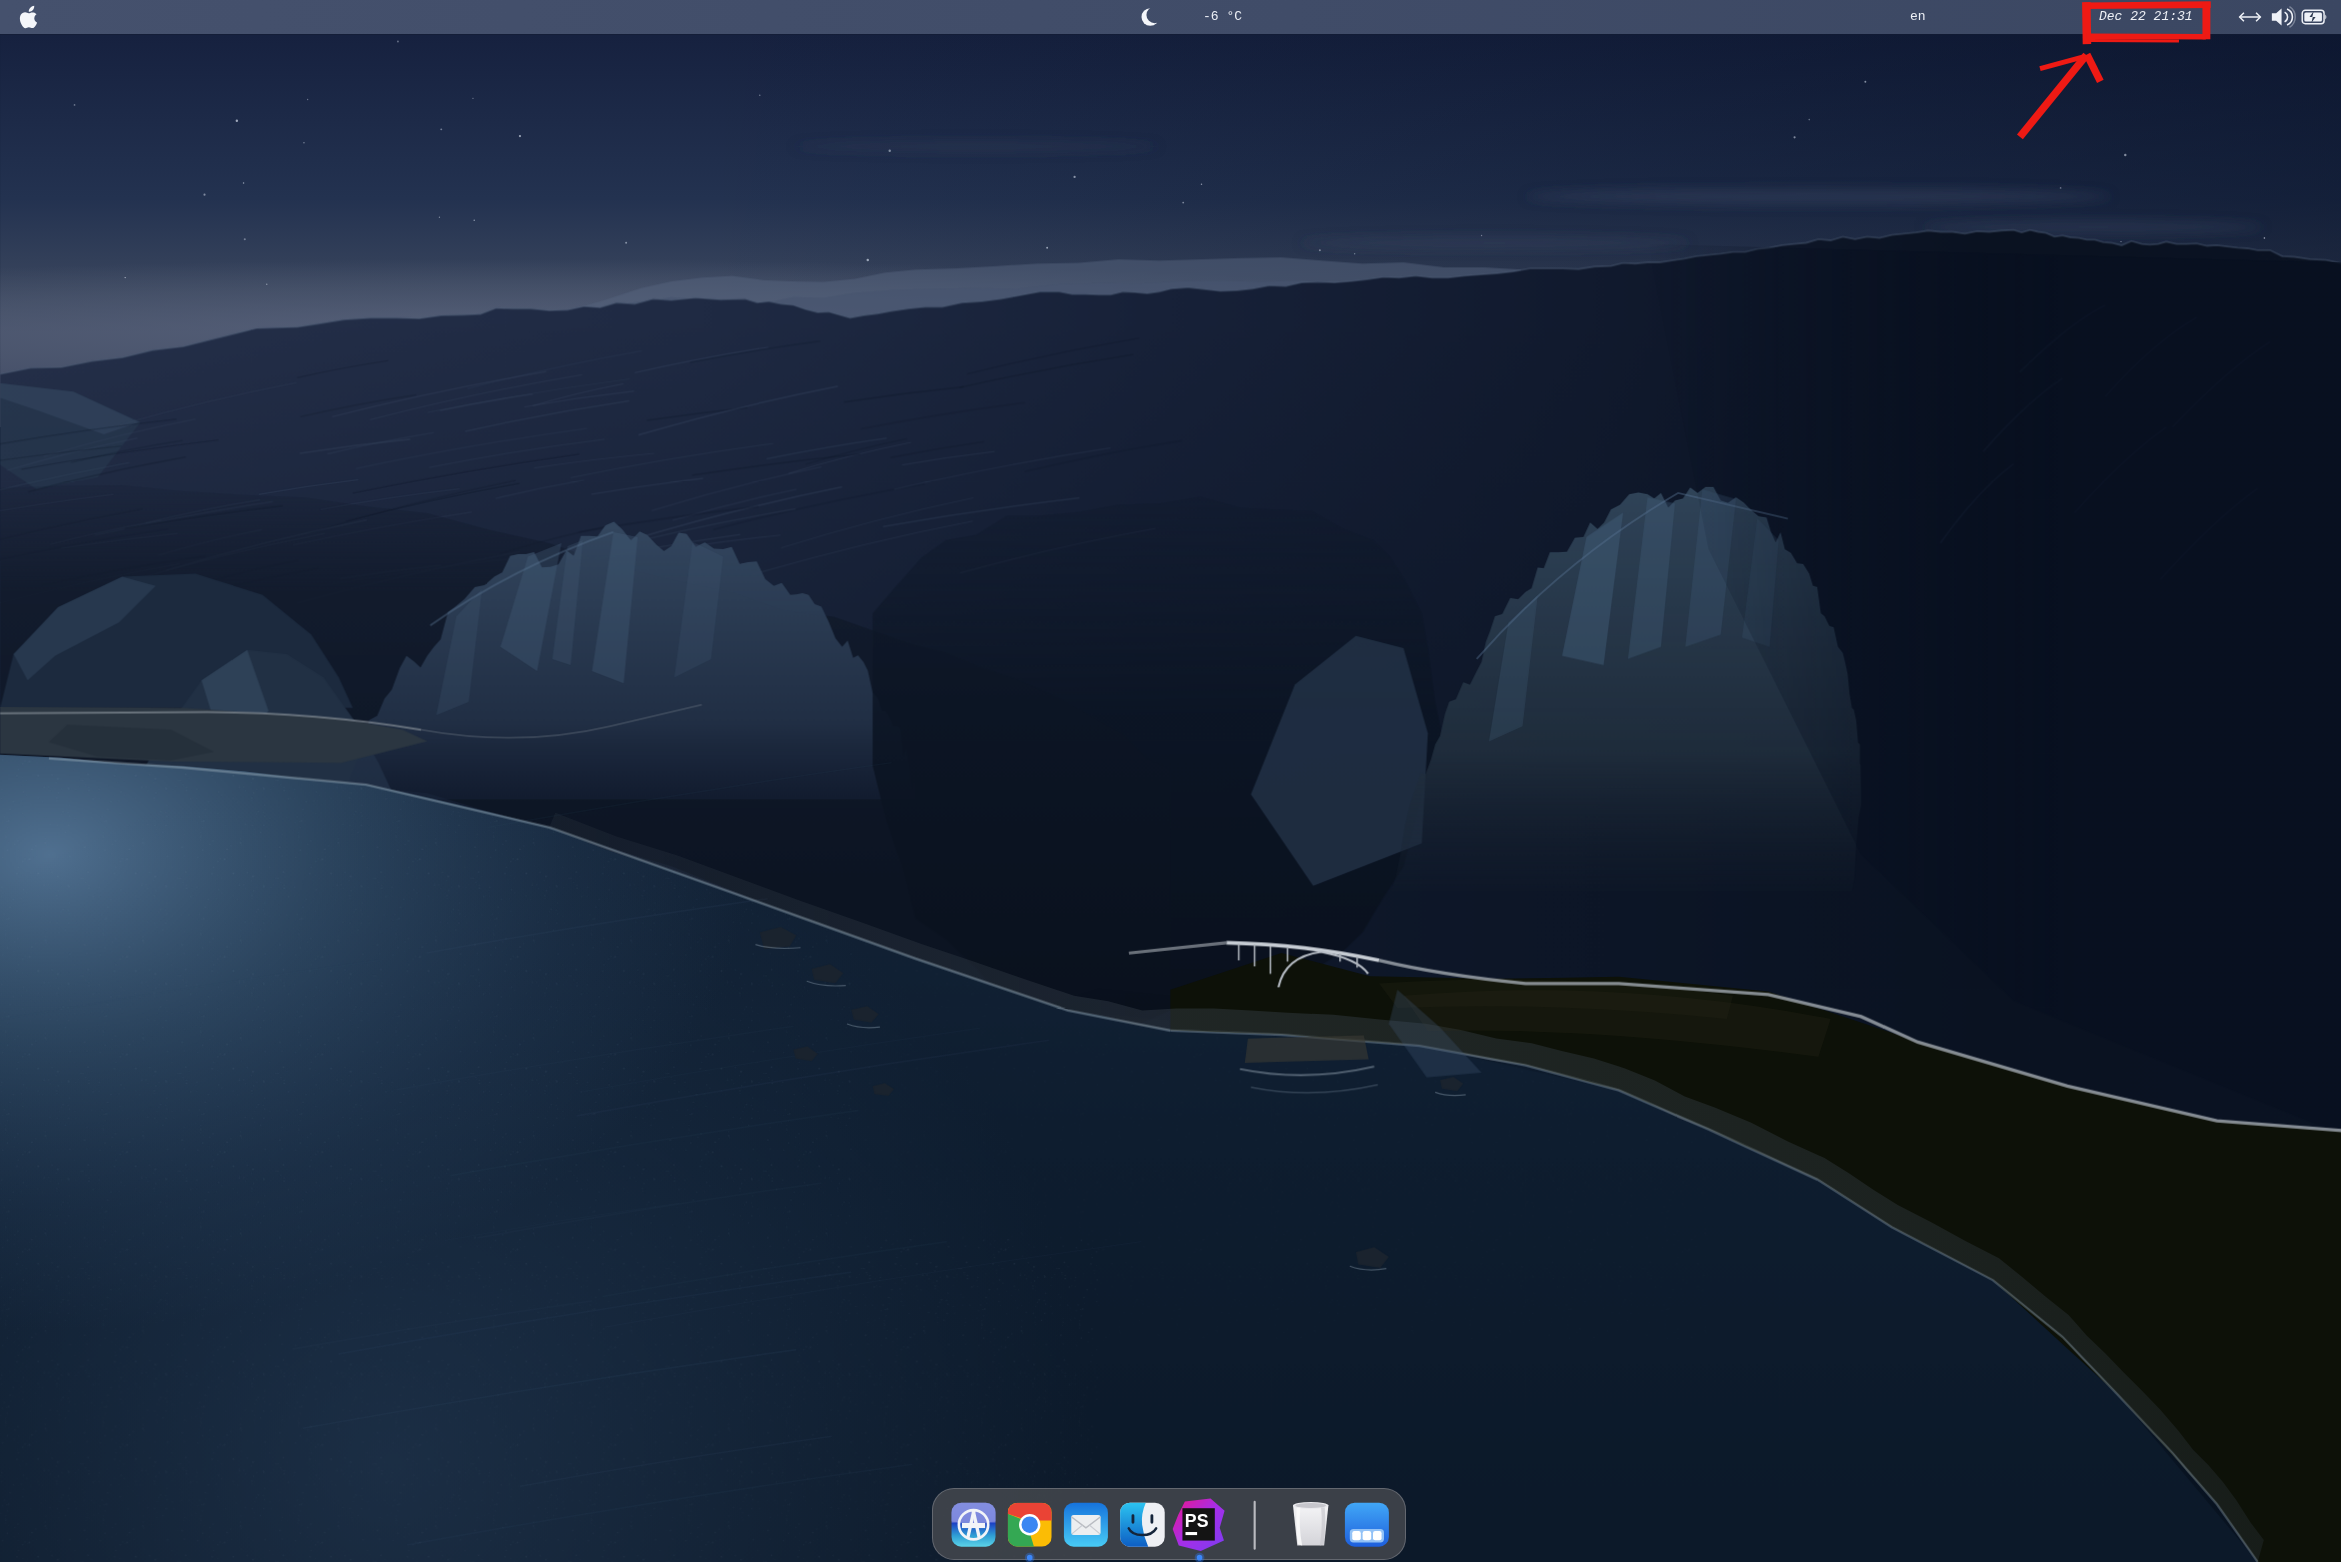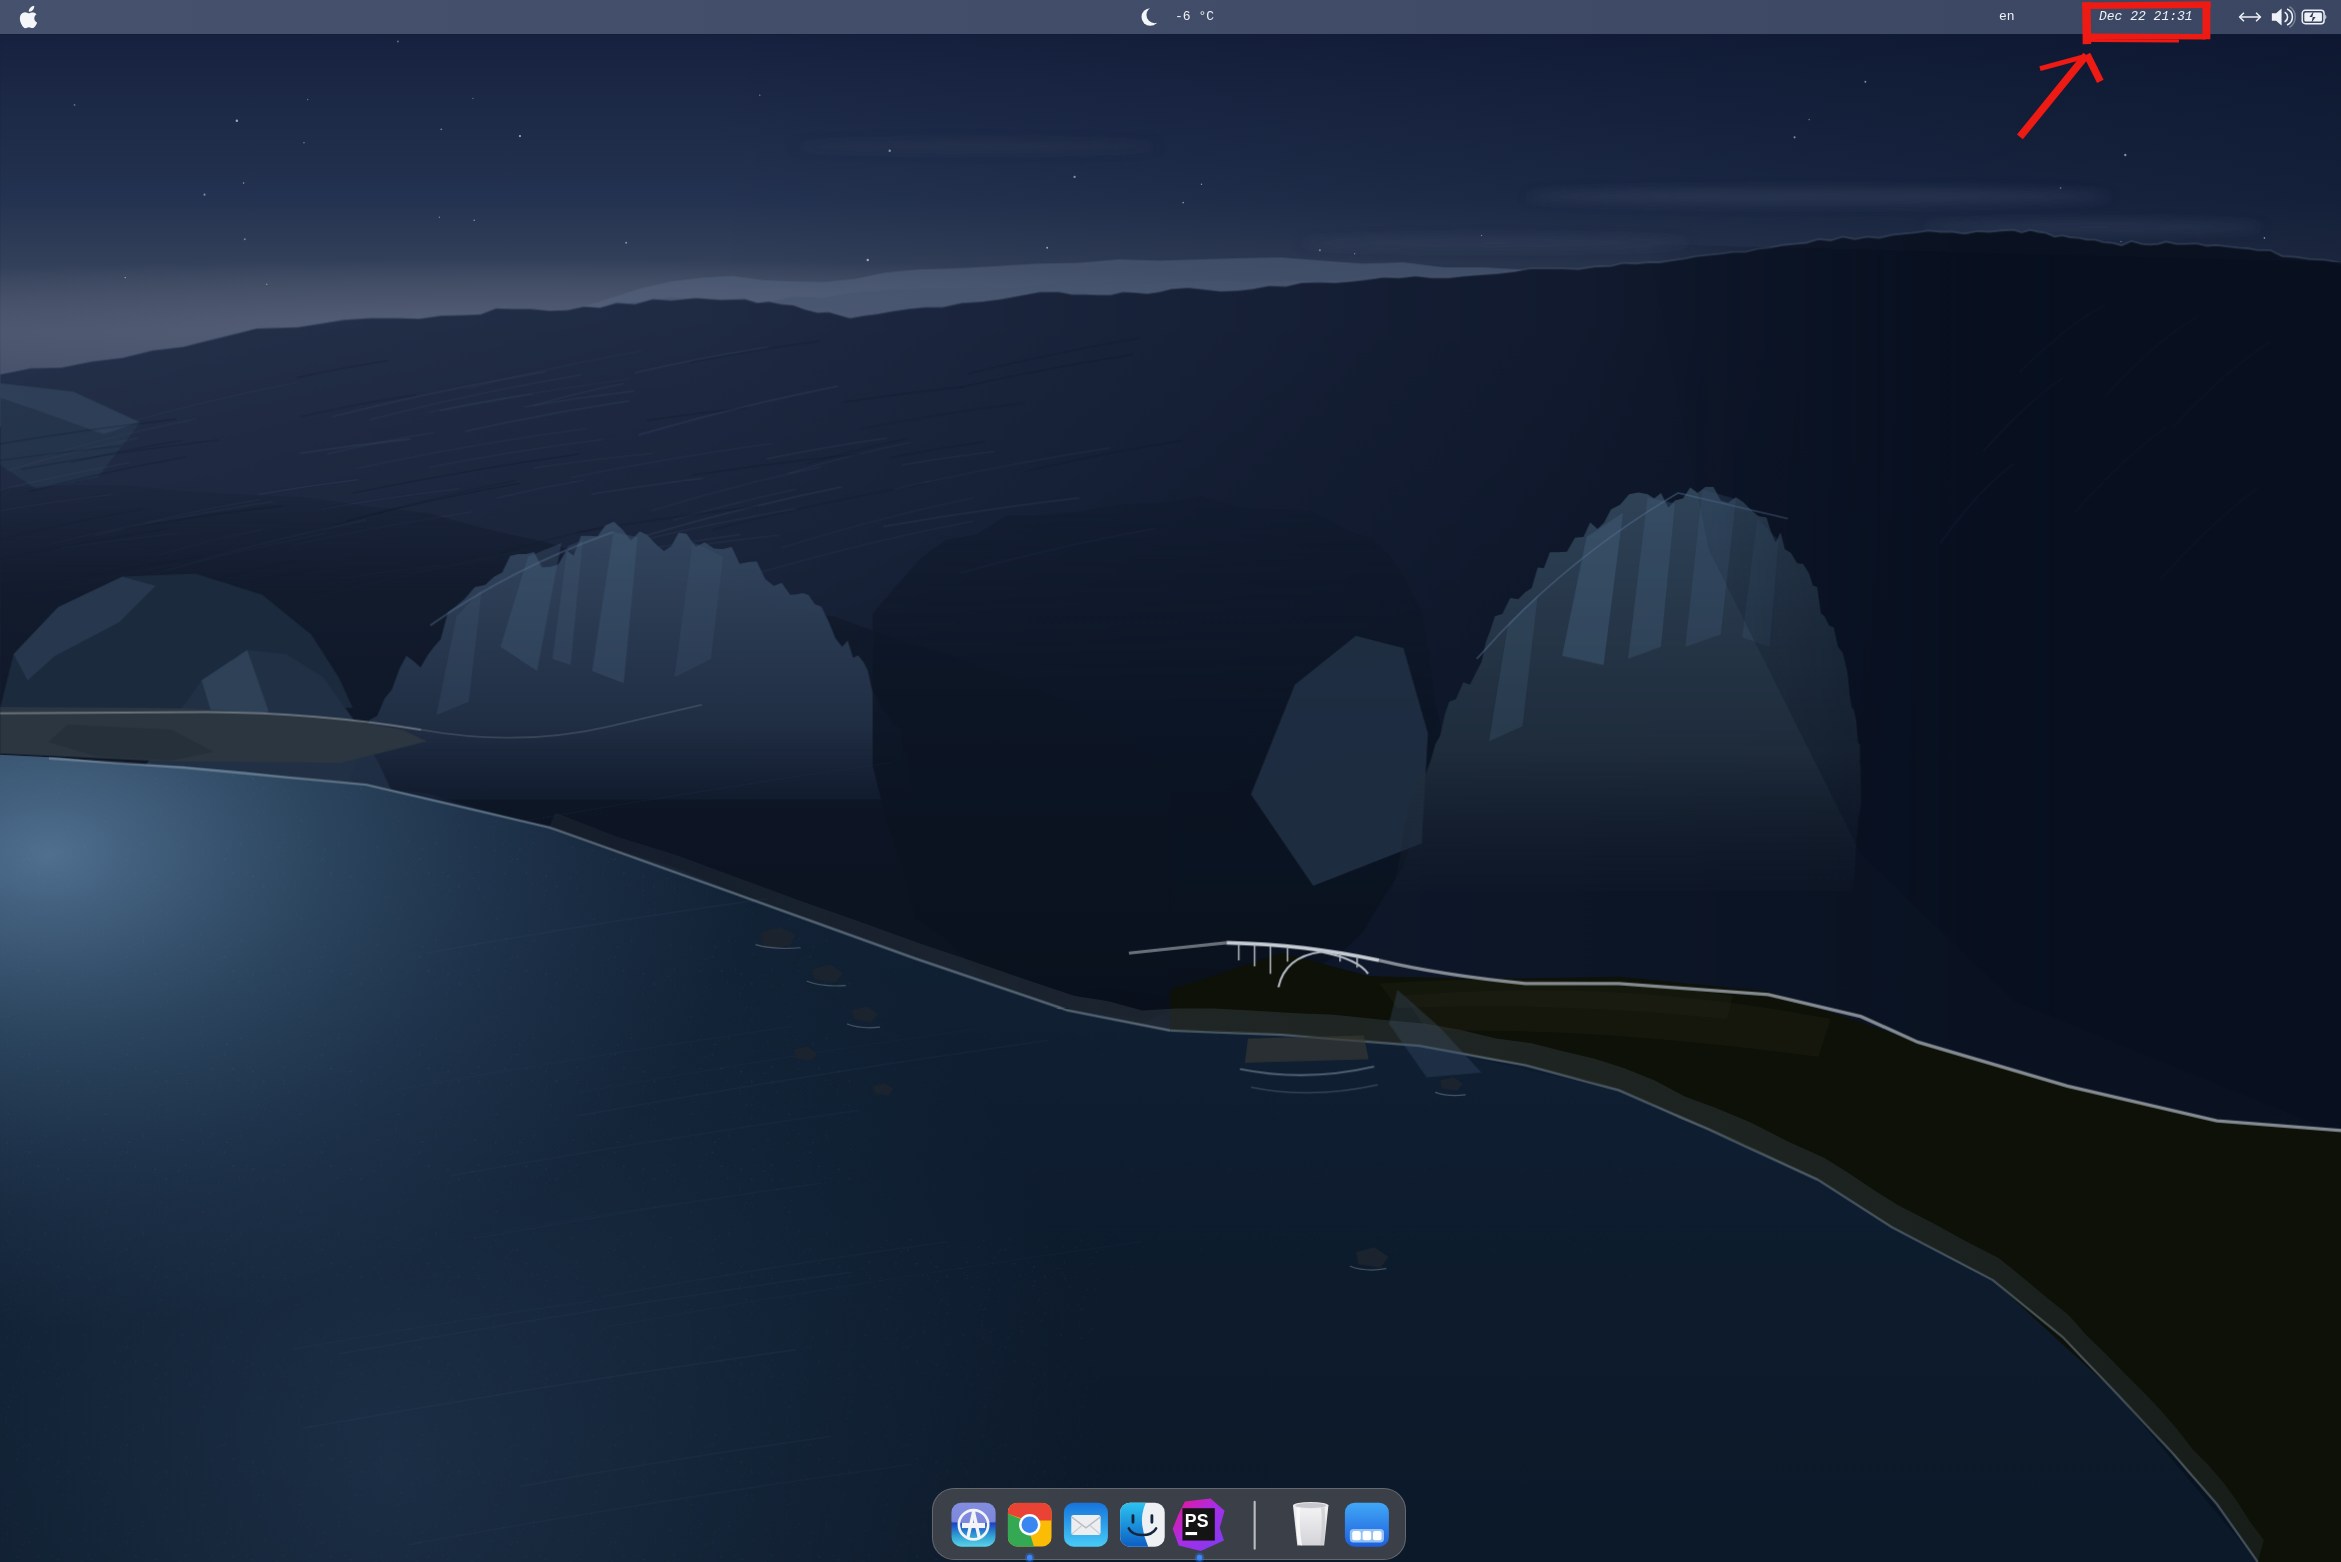--- a/index.html
+++ b/index.html
@@ -482,31 +482,31 @@
 <path d="M1850,1562 L2010,1545" stroke="#aab1b8" stroke-width="5" fill="none" opacity="0.6"></path>
 <path d="M2010,1545 Q2140,1548 2260,1574" stroke="#c6ccd3" stroke-width="6" fill="none"></path>
 <path d="M2095,1618 Q2106,1568 2165,1560 Q2226,1572 2242,1596" stroke="#b7bdc5" stroke-width="3.5" fill="none"></path>
 <path d="M2030,1547 L2030,1574 M2056,1548 L2056,1584 M2082,1551 L2082,1596 M2110,1554 L2110,1576 M2196,1563 L2196,1576 M2224,1568 L2224,1586" stroke="#aeb4bc" stroke-width="2.6"></path>
 </g>
 </svg>
 <div id="menubar"></div>
 <svg style="position:absolute;top:0;left:0" width="73" height="34" viewBox="0 0 120 56">
 <path d="M46.4,18.7c-0.2-2.4,1-4.9,2.4-6.4c1.6-1.7,4.2-3,6.3-3.1c0.3,2.6-0.7,5.1-2.2,6.9C51.3,18,48.8,19.2,46.4,18.7z M52.6,19.8c1.5,0,4.3,0.6,6.3,2.9c-0.2,0.1-3.7,2.2-3.7,6.5c0,5,4.4,6.7,4.5,6.7c0,0.1-0.7,2.4-2.3,4.8c-1.4,2.1-2.9,4.1-5.2,4.2c-2.3,0-3-1.3-5.6-1.3c-2.6,0-3.4,1.3-5.6,1.4c-2.2,0.1-3.9-2.2-5.3-4.3c-2.9-4.2-5.1-11.9-2.1-17c1.5-2.6,4.1-4.2,7-4.2c2.2,0,4.3,1.5,5.6,1.5C47.5,21,50,19.7,52.6,19.8z" fill="#f4f6fa" transform="translate(-0.5,0) scale(1.03)"></path>
 </svg>
-<div class="mtxt" style="left:1175px;text-align:right;">-6 °C</div>
+<div class="mtxt" style="left:1203px;text-align:right;">-6 °C</div>
 <svg style="position:absolute;top:0;left:1138px" width="27" height="34" viewBox="0 0 44 56">
 <defs>
       <mask id="mmask">
         <rect x="0" y="0" width="44" height="56" fill="#fff"></rect>
         <circle cx="27.5" cy="24.5" r="13.8" fill="#000"></circle>
       </mask>
     </defs>
 <circle cx="20" cy="28" r="14.5" fill="#f4f6fa" mask="url(#mmask)"></circle>
 </svg>
-<div class="mtxt" style="left:1999px;">en</div>
+<div class="mtxt" style="left:1910px;">en</div>
 <div class="mtxt" style="left:2099px;font-style:italic;">Dec 22 21:31</div>
 <svg style="position:absolute;top:0;left:2235px" width="98" height="34" viewBox="0 0 160 56">
 <g stroke="#eef1f7" stroke-width="2.5" fill="none">
 <path d="M7,28 L41,28"></path>
 <path d="M14,21 L7,28 L14,35"></path>
 <path d="M34,21 L41,28 L34,35"></path>
 </g>
 <g transform="translate(56,0)">
 <path d="M4,22 h7 l9,-8 v28 l-9,-8 h-7 Z" fill="#eef1f7"></path>
 <path d="M25,20 a9,9 0 0,1 0,16 M29,15 a14,14 0 0,1 0,26" stroke="#eef1f7" stroke-width="2.6" fill="none"></path>

